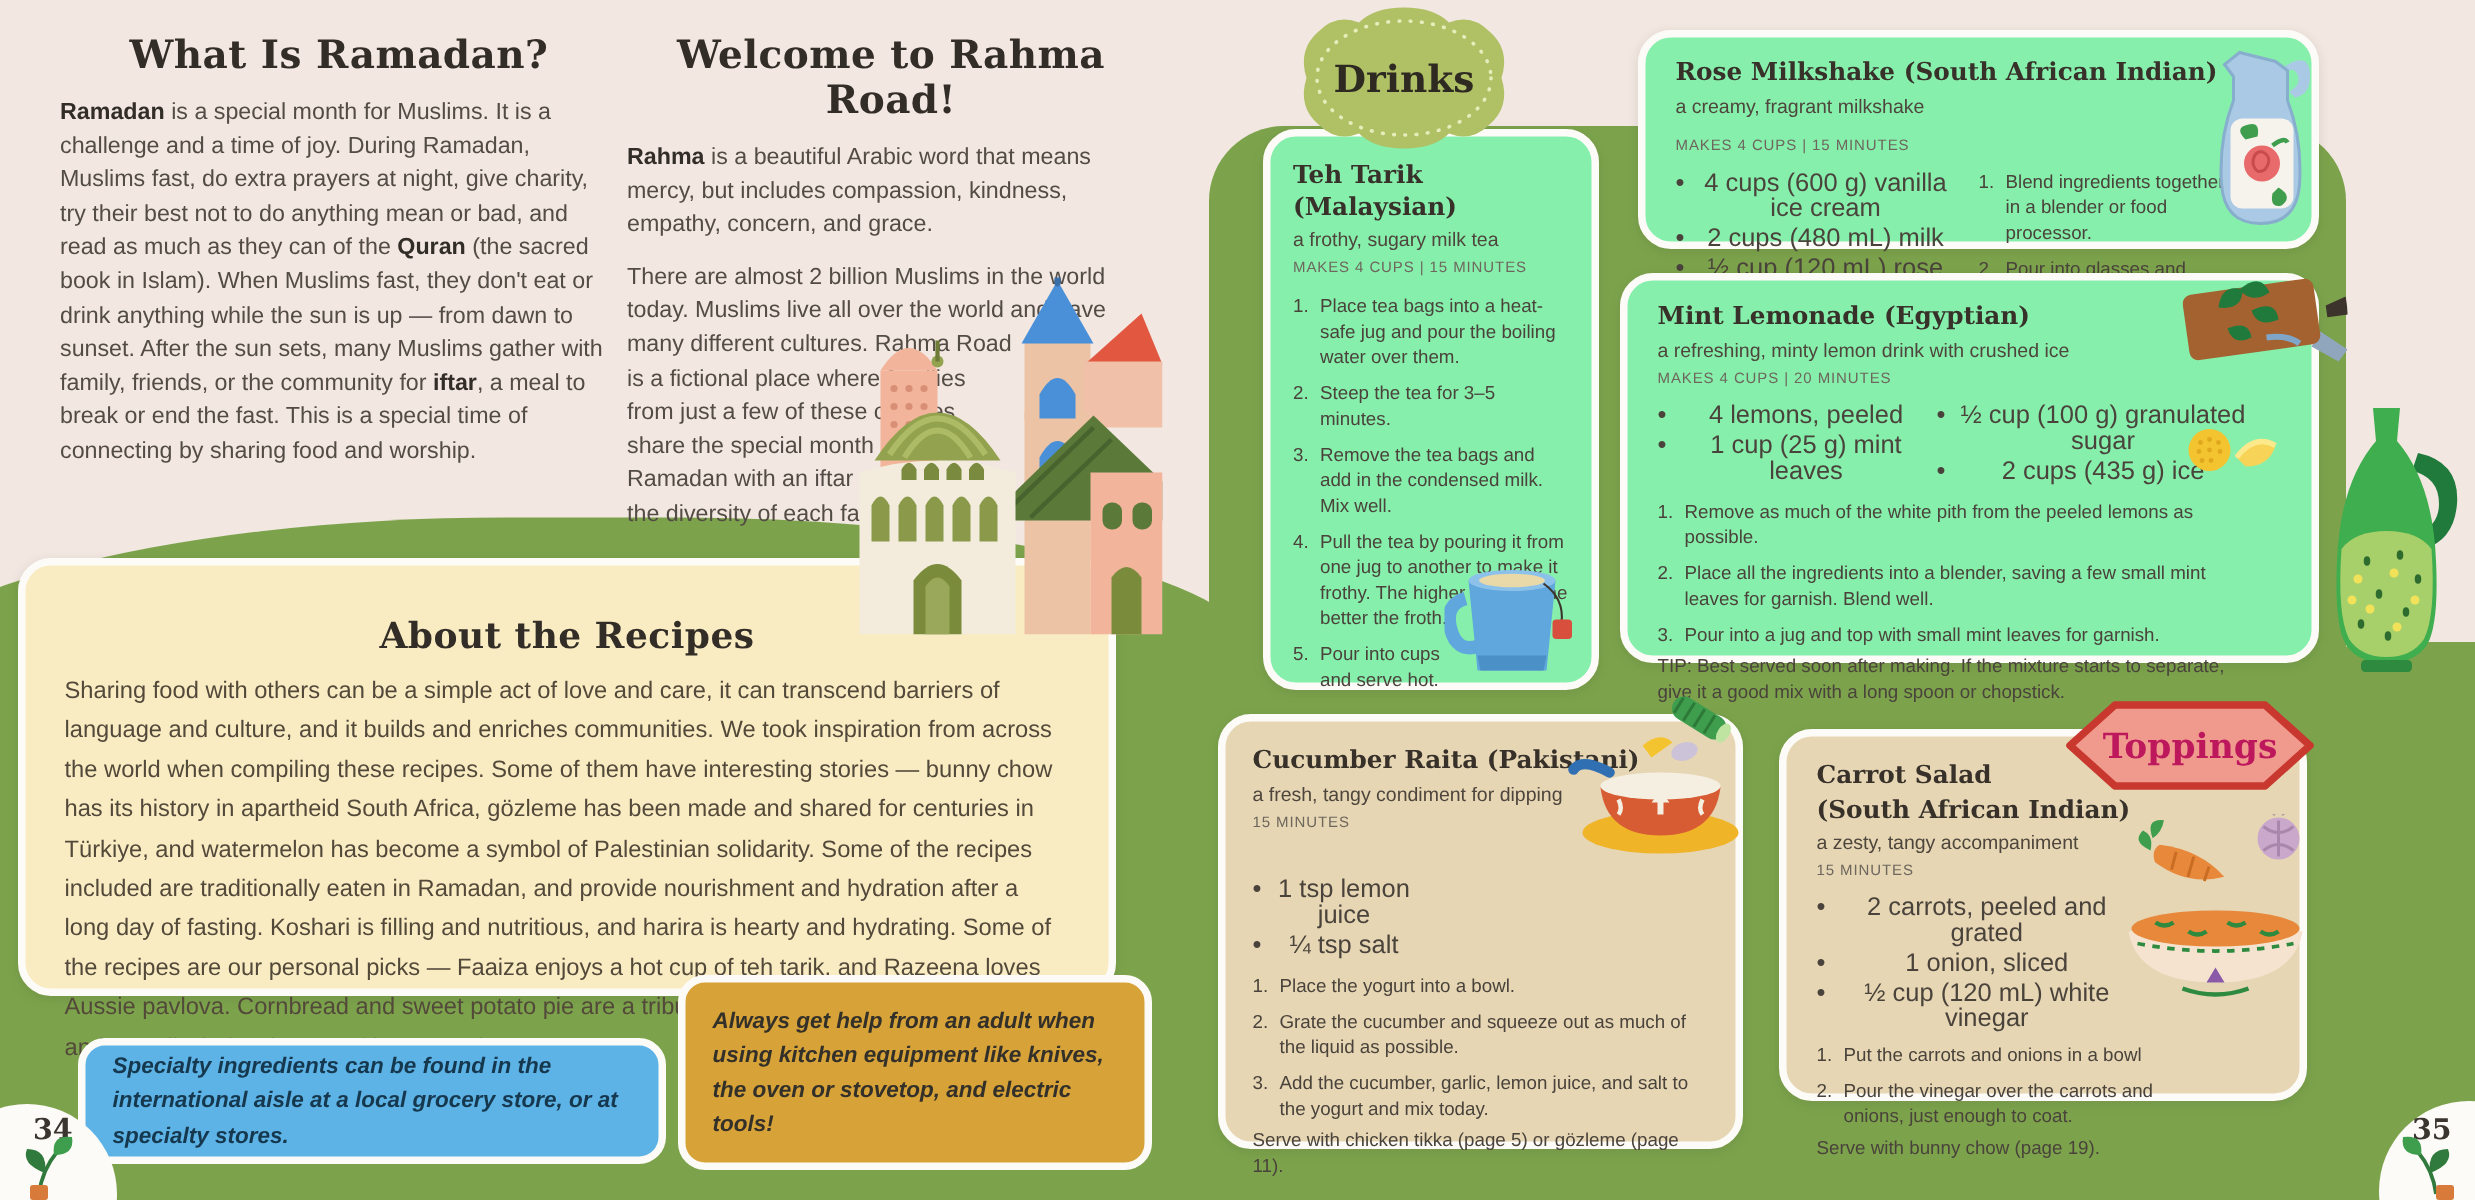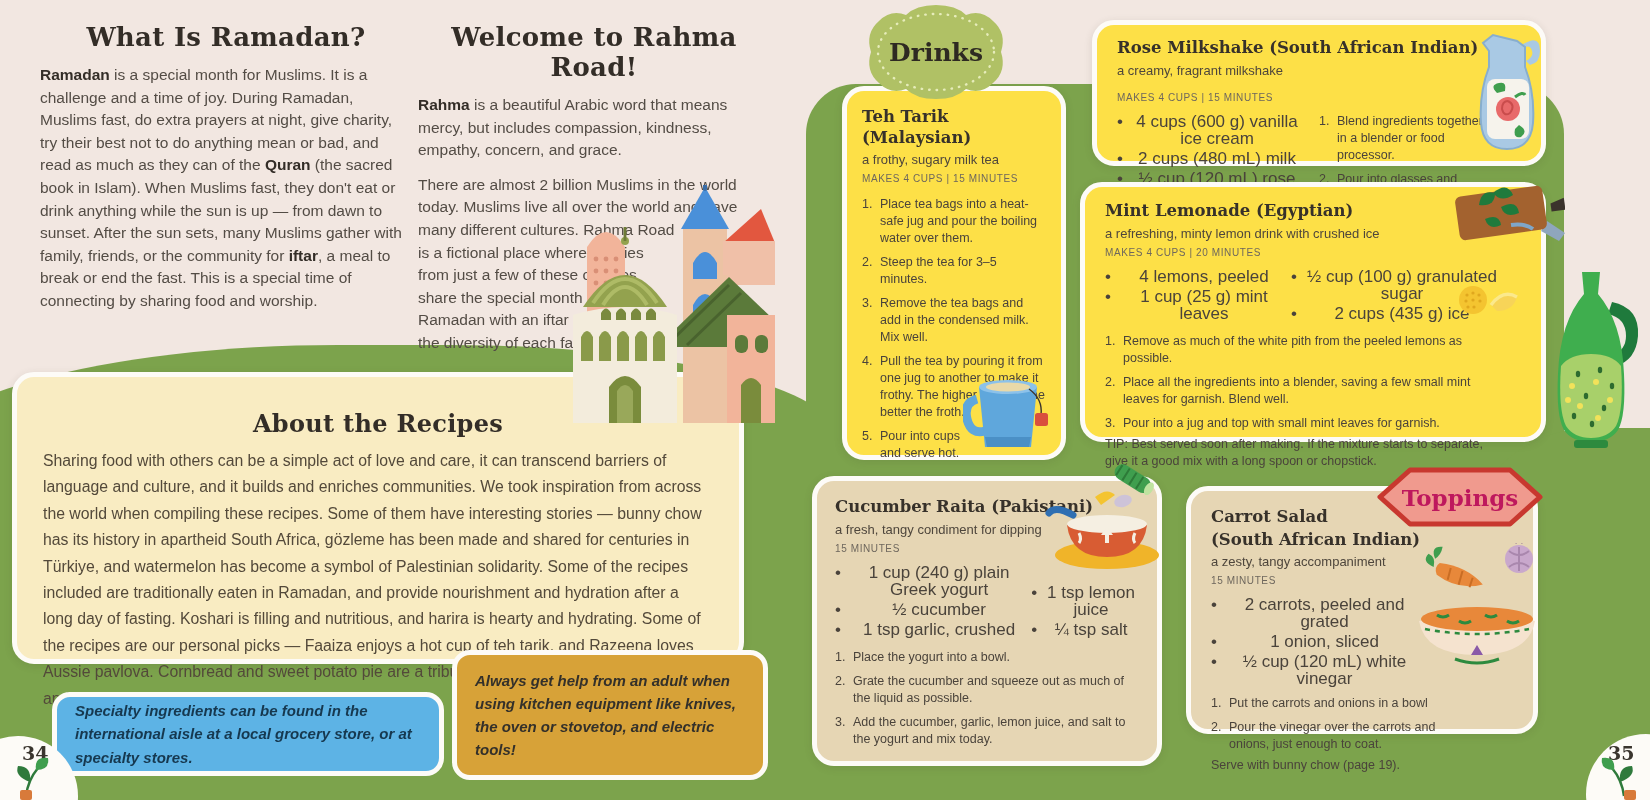--- a/index.html
+++ b/index.html
@@ -17,21 +17,21 @@
   .hill-right-bottom{left:804px;top:735px;width:850px;height:70px;}
   
   .slab{font-family:"DejaVu Serif",serif;font-weight:700;color:#332d27;}
   h2.slab{font-size:26px;margin:0 0 12px 0;text-align:center;letter-spacing:.3px;}
   .col{position:absolute;z-index:2;}
   .col p{font-size:15.5px;line-height:22.6px;margin:0 0 12px 0;color:#534c45;}
   .col b{color:#332d27;}
   .narrowp{width:238px;}
   
   .card{position:absolute;border:5px solid #fdfbf7;border-radius:22px;z-index:2;box-shadow:0 2px 8px rgba(60,60,40,.12);}
-  .teal{background:#fde047;}
+  .teal{background:#86efac;}
   .tan{background:#e6d6b4;}
   .yellowcard{background:#f9ecc2;}
   .card-inner{position:relative;width:100%;height:100%;box-sizing:border-box;}
   .r-title{font-family:"DejaVu Serif",serif;font-weight:700;font-size:16.5px;color:#37312a;line-height:1.25;}
   .r-sub{font-size:13px;color:#4e463c;margin-top:4px;}
   .r-meta{font-size:10px;letter-spacing:.6px;color:#6e675d;margin-top:6px;}
   ul.ing{list-style:none;margin:10px 0 0 0;padding:0;font-size:17px;line-height:17px;color:#4a433b;text-align:center;}
   ul.ing li{position:relative;padding-left:12px;margin-bottom:3px;}
   ul.ing li::before{content:"•";position:absolute;left:0;top:0;}
   ol.steps{list-style:none;margin:10px 0 0 0;padding:0;font-size:12.5px;line-height:17px;color:#4a433b;counter-reset:st;}
@@ -293,35 +293,31 @@
     </g>
     <rect x="22" y="170" width="34" height="8" rx="3" fill="#2d8a3e"></rect>
   </svg>
 
   <div class="card tan" style="left:812px;top:476px;width:340px;height:280px;">
     <div class="card-inner" style="padding:16px 18px;">
       <div class="r-title">Cucumber Raita (Pakistani)</div>
       <div class="r-sub">a fresh, tangy condiment for dipping</div>
       <div class="r-meta">15 MINUTES</div>
       <div class="two-col">
-        <ul class="ing" style="width:200px;">
-          <li>1 cup (240 g) plain Greek yogurt</li>
-          <li>½ cucumber</li>
-          <li>1 tsp garlic, crushed</li>
-        </ul>
         <ul class="ing" style="width:110px;padding-top:20px;">
           <li>1 tsp lemon juice</li>
           <li>¼ tsp salt</li>
         </ul>
       </div>
       <ol class="steps" style="width:300px;margin-top:8px;">
         <li>Place the yogurt into a bowl.</li>
         <li>Grate the cucumber and squeeze out as much of the liquid as possible.</li>
         <li style="margin-bottom:4px;">Add the cucumber, garlic, lemon juice, and salt to the yogurt and mix today.</li>
       </ol>
+      <div class="serve-line">Serve with chicken tikka (page 5) or gözleme (page 11).</div>
 
       <svg style="position:absolute;right:-10px;top:-18px;" width="130" height="110" viewBox="0 0 130 110">
         <g transform="rotate(32 92 18)">
           <rect x="74" y="6" width="40" height="16" rx="8" fill="#3f9e4e"></rect>
           <path d="M78,8 L78,20 M86,7 L86,21 M94,7 L94,21 M102,7 L102,21" stroke="#2d7a38" stroke-width="2"></path>
           <ellipse cx="113" cy="14" rx="4" ry="7" fill="#bfe3a0"></ellipse>
         </g>
         <path d="M58,34 Q70,24 78,32 L64,42 Z" fill="#f4c430"></path>
         <ellipse cx="86" cy="38" rx="9" ry="6" fill="#cdc3d8" transform="rotate(-16 86 38)"></ellipse>
         <ellipse cx="70" cy="92" rx="52" ry="14" fill="#f0b429"></ellipse>

